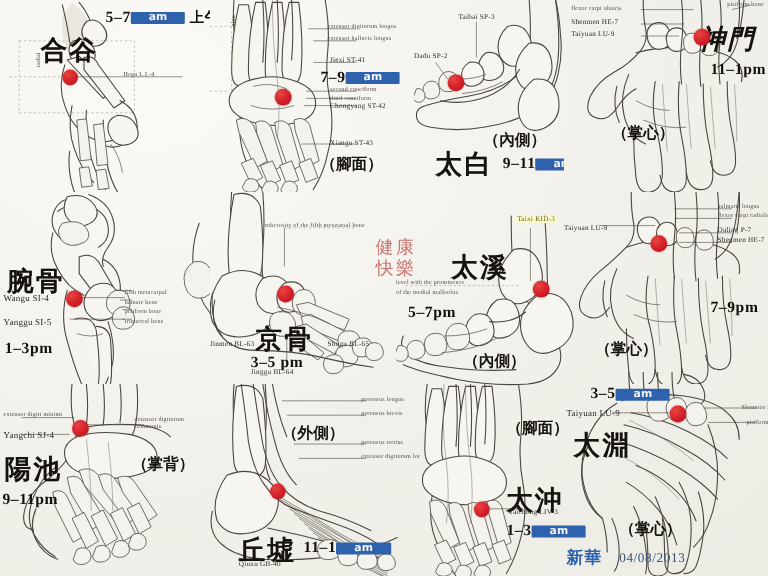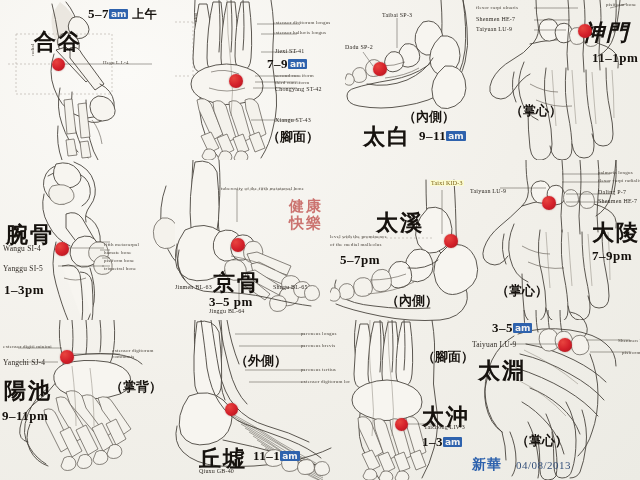--- a/index.html
+++ b/index.html
@@ -47,43 +47,44 @@
   .cn.big{font-size:22px;letter-spacing:2px;}
   .time{
     position:absolute;white-space:nowrap;
     font-family:"Liberation Serif", serif;
     font-weight:bold;font-size:13px;color:#14100c;
     letter-spacing:.5px;
   }
   .time .hl{
     font-family:"DejaVu Sans", sans-serif;
     font-size:9px;color:#f2f2f2;background:#2e62ad;
-    padding:0 2px;border-radius:1px;letter-spacing:0;
+    padding:0 15px;border-radius:1px;letter-spacing:0;
     position:relative;top:-1px;
   }
   .side{
     position:absolute;white-space:nowrap;
     font-family:"DejaVu Sans", sans-serif;
     font-weight:bold;font-size:13px;color:#16120e;
     letter-spacing:0px;
   }
   .eng{
     position:absolute;white-space:nowrap;
     font-family:"Liberation Serif", serif;
     font-size:6px;color:#2f2a24;letter-spacing:.2px;
   }
   .eng.t{font-size:5px;color:#4a443c;}
   .eng.bg{font-size:7.5px;}
   .hlbox{background:#fbfbd0;padding:0 1px;}
   .wish{
     position:absolute;white-space:nowrap;
     font-family:"DejaVu Sans", sans-serif;
-    font-weight:bold;font-size:15px;line-height:17px;
+    font-weight:normal;font-size:15px;line-height:17px;
     color:#c0504d;opacity:.78;letter-spacing:2px;
     text-align:center;
+    margin-left:24px;
   }
   
   #wm{
     position:absolute;left:300px;top:432px;
     width:340px;height:44px;pointer-events:none;
   }
   #wm .wtxt{
     position:absolute;left:44px;top:2px;
     font-family:"DejaVu Sans", sans-serif;
     font-size:21px;font-weight:bold;letter-spacing:1px;
@@ -433,21 +434,20 @@
       <path class="lead" d="M92 22 L140 22"></path>
       <path class="lead" d="M96 34 L140 34"></path>
       <path class="lead" d="M96 42 L140 42"></path>
     </g>
   </svg>
   <div class="eng t" style="left:128px;top:10px;">palmaris longus</div>
   <div class="eng t" style="left:128px;top:18px;">flexor carpi radialis</div>
   <div class="eng" style="left:128px;top:29px;">Daling P-7</div>
   <div class="eng" style="left:128px;top:38px;">Shenmen HE-7</div>
   <div class="eng" style="left:0px;top:28px;">Taiyuan LU-9</div>
-  <div class="cn big" style="left:122px;top:58px;">大陵</div>
   <div class="time" style="left:122px;top:88px;">
     <span>7–9pm</span>
   </div>
   <div class="side" style="left:26px;top:122px;">（掌心）</div>
   <div class="dot" style="left:72px;top:36px;width:14px;height:14px;"></div>
 </div>
 
 <div class="cell" style="left:0;top:320px;width:175px;height:160px;">
   <svg class="art" viewBox="0 0 175 160">
     <g>

